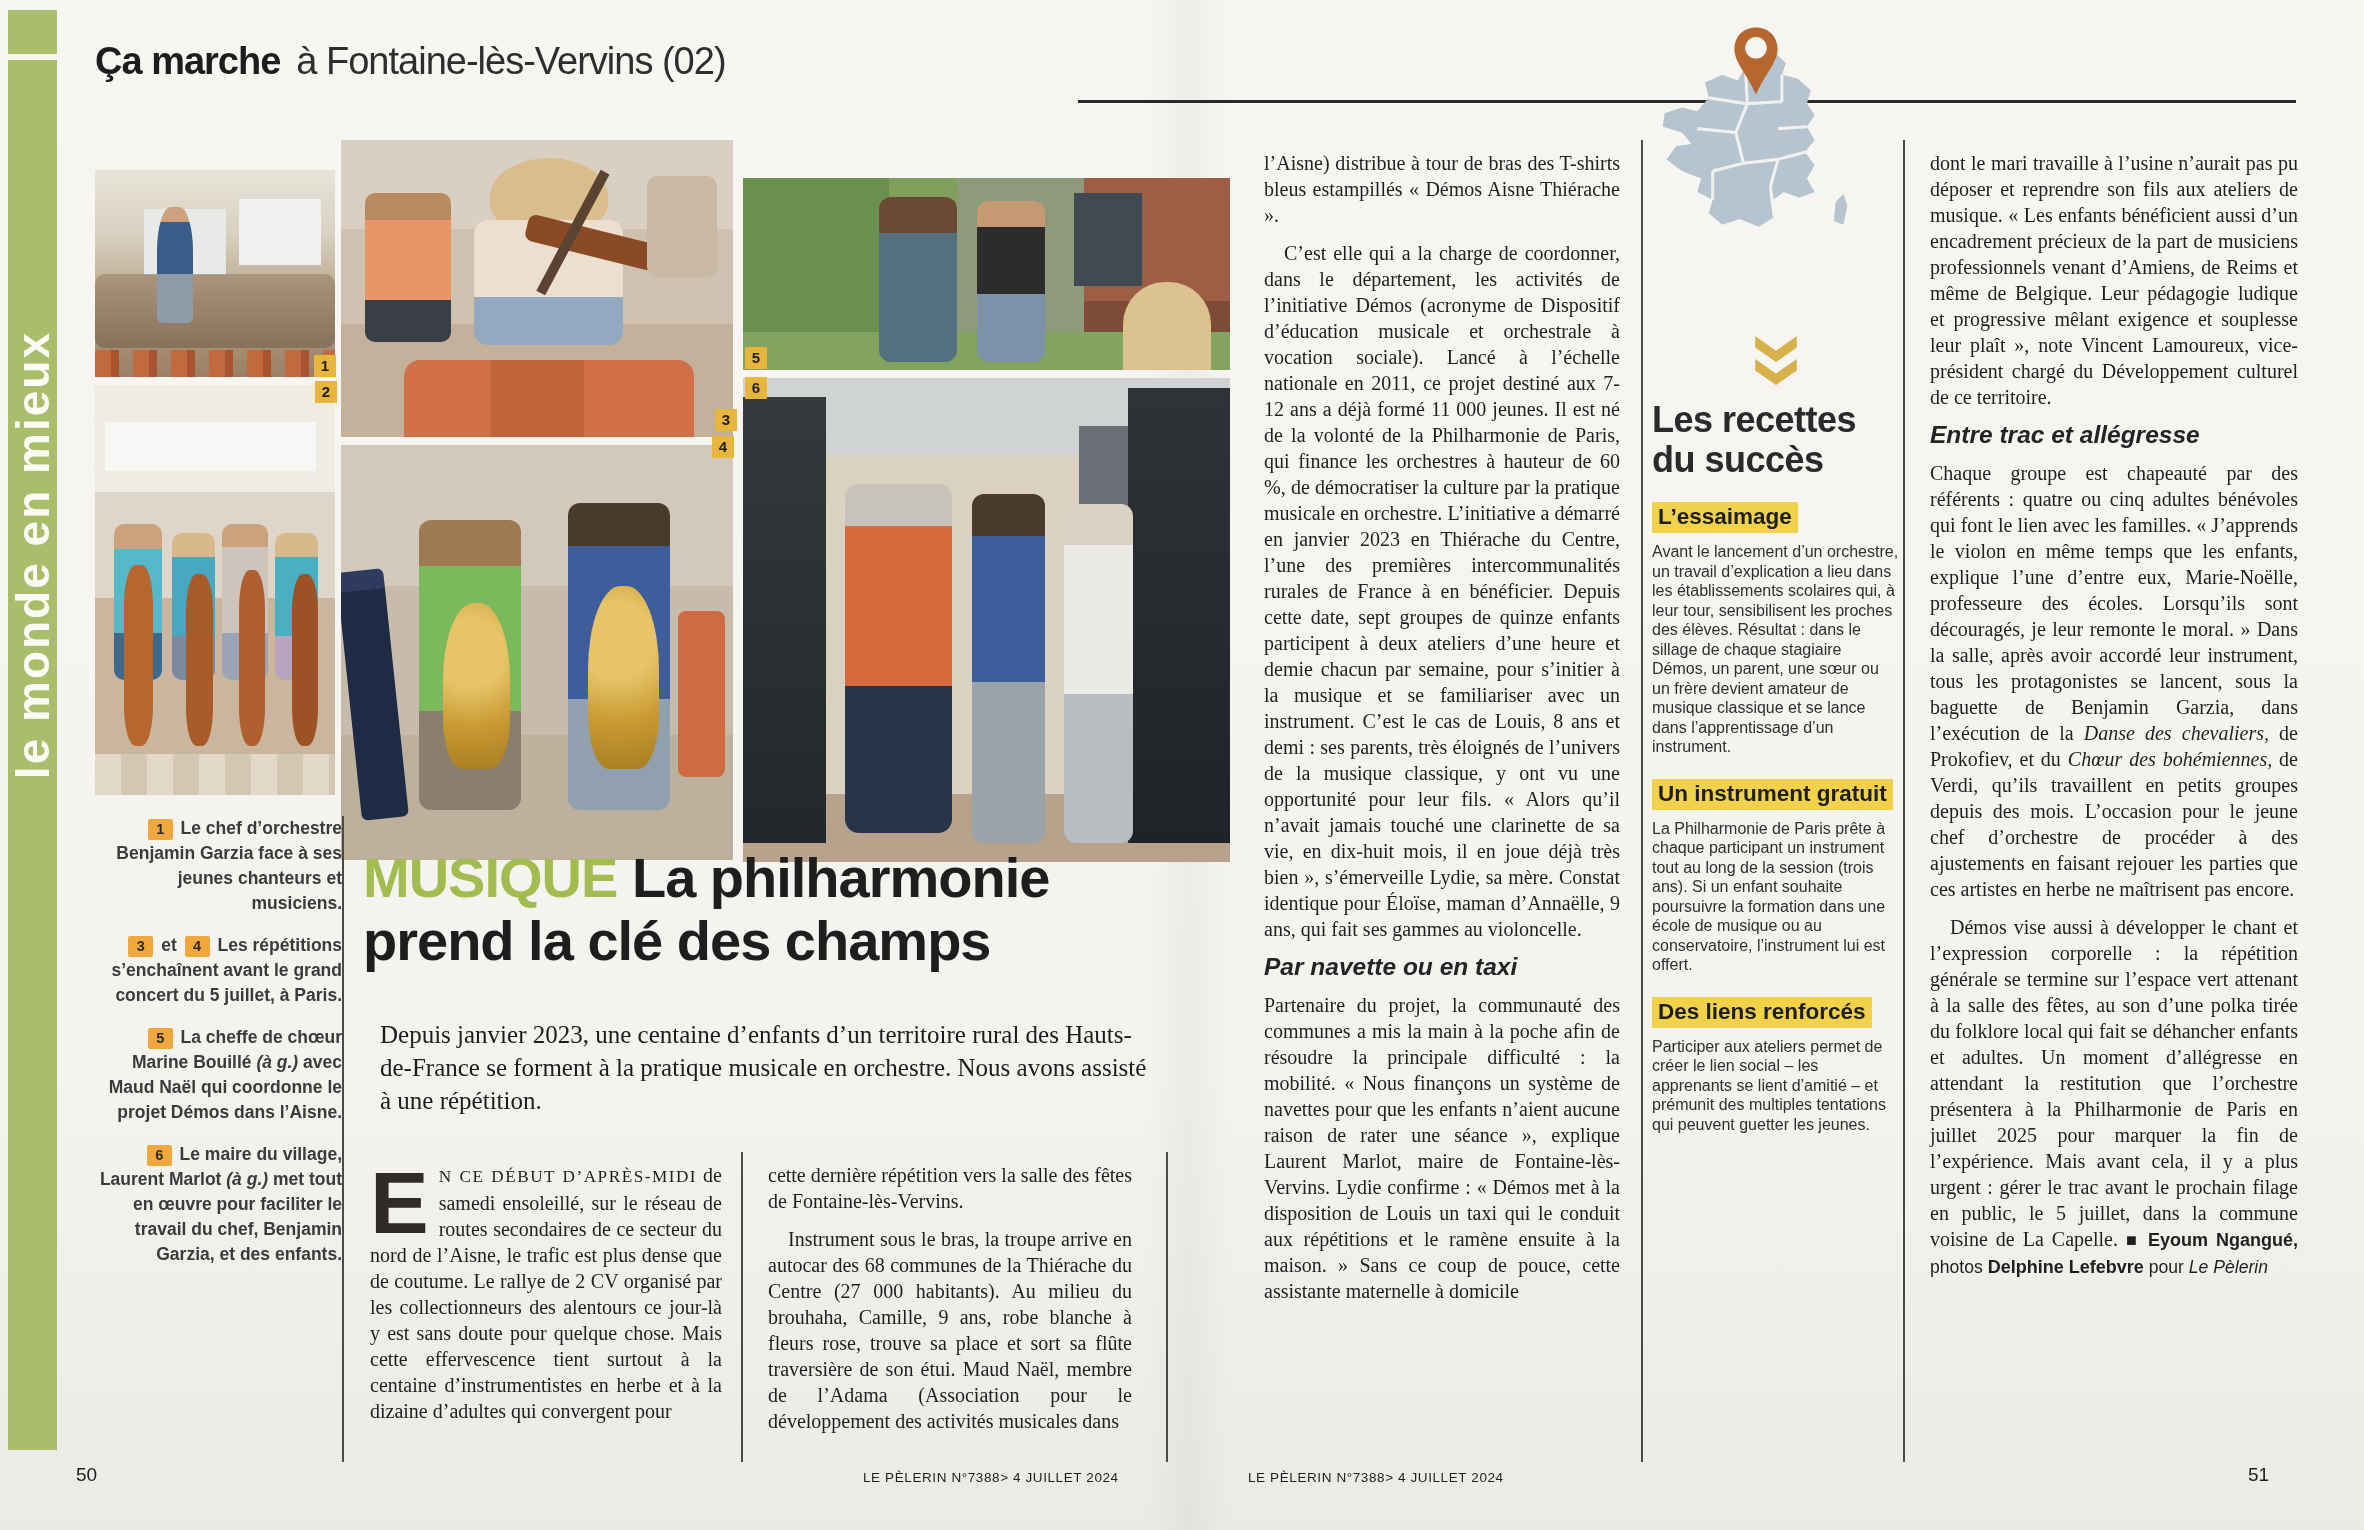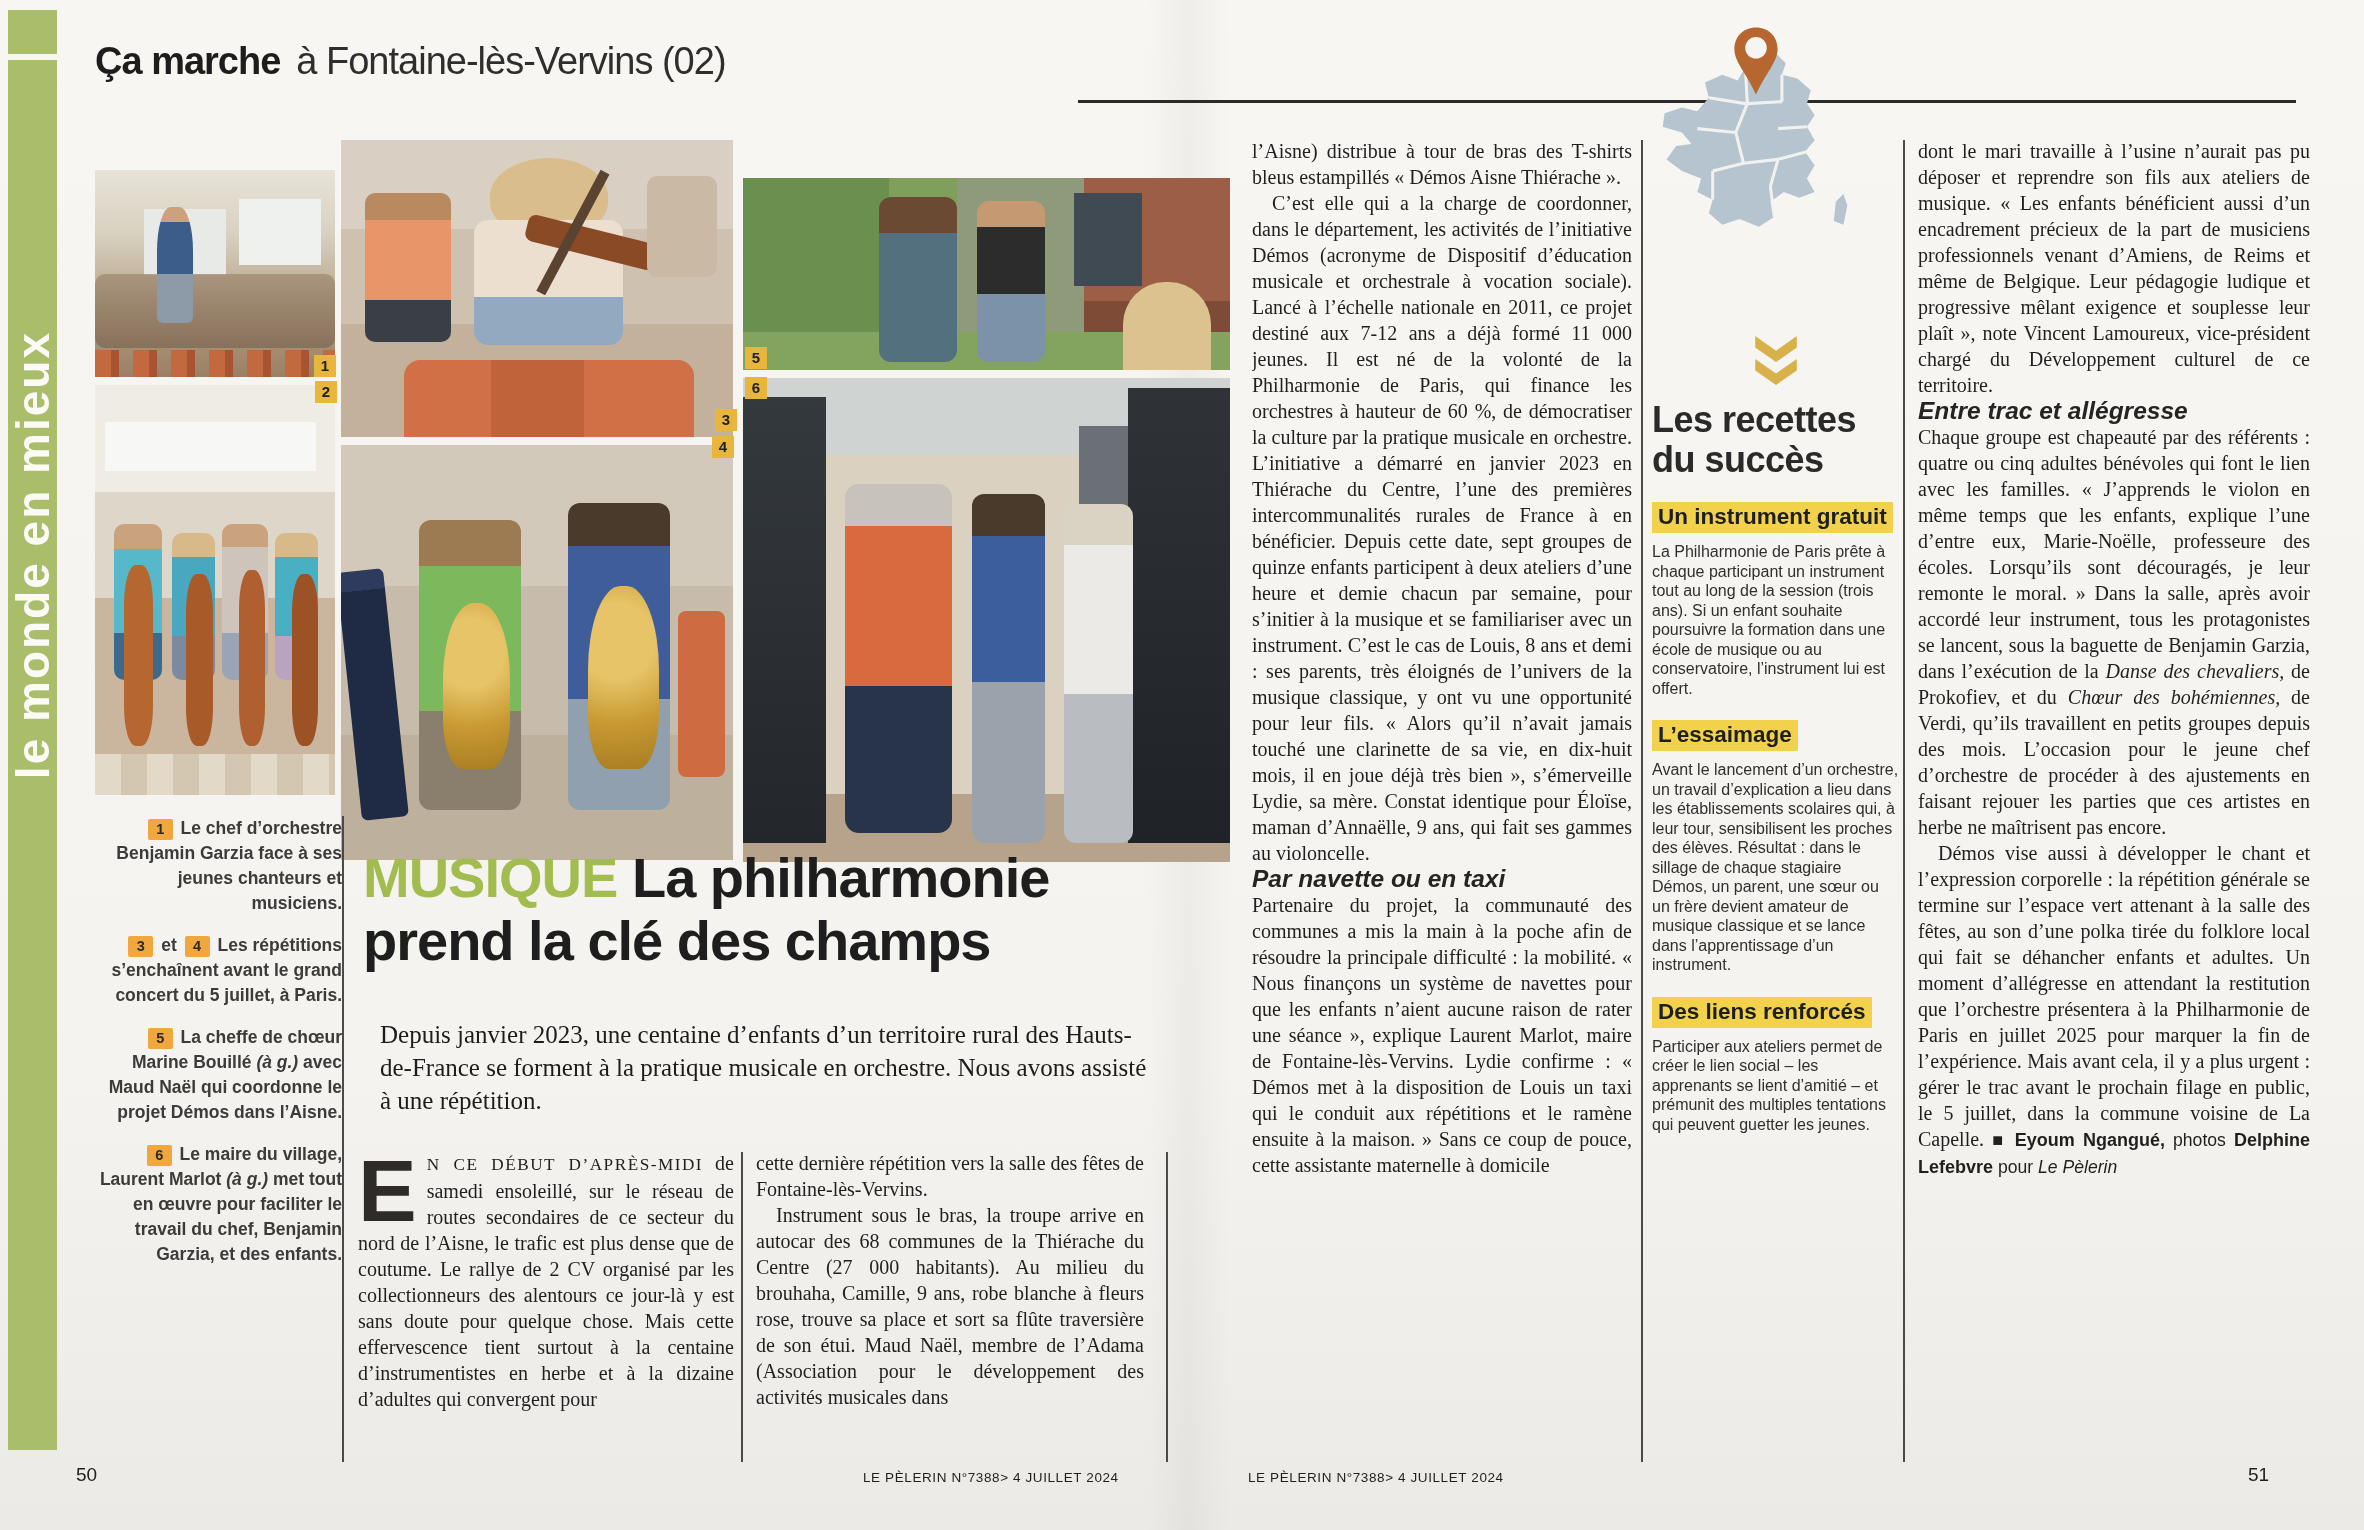--- a/index.html
+++ b/index.html
@@ -38,21 +38,21 @@
   .cap-rule{left:342px;top:816px;width:2px;height:646px;background:#4a4a4a;}
 
   
   .hl{left:363px;top:846px;width:712px;font-size:56px;line-height:63px;font-weight:800;color:#1e1e1e;letter-spacing:-1px;}
   .hl .green{color:#a3bc4f;}
   .standfirst{left:380px;top:1018px;width:778px;font-family:"Liberation Serif",serif;font-size:25px;line-height:33px;color:#1c1c1c;}
 
   
   .bodycol{font-family:"Liberation Serif",serif;font-size:20px;line-height:26px;color:#1f1f1f;
            text-align:justify;overflow:hidden;}
-  .bodycol p{margin:0;}
+  .bodycol p{margin:12px;}
   .bodycol p.ind{text-indent:20px;}
   .dropcap{float:left;font-family:"Liberation Sans",sans-serif;font-weight:900;font-size:88px;line-height:74px;
            color:#2e2b28;padding:4px 10px 0 0;}
   .rsc{font-size:0.86em;letter-spacing:1.5px;}
   .ri{font-style:italic;}
   .rb{font-family:"Liberation Sans",sans-serif;font-weight:700;font-size:0.9em;}
   .rs{font-family:"Liberation Sans",sans-serif;font-size:0.88em;}
   .subhead{font-family:"Liberation Sans",sans-serif;font-weight:700;font-style:italic;font-size:24.5px;
            color:#242424;margin:16px 0 8px 0;text-align:left;text-indent:0;}
   .col-rule{width:2px;background:#4a4a4a;}
@@ -205,26 +205,26 @@
   <div class="abs sbox">
     <svg class="chev" viewBox="0 0 44 50" width="46" height="52">
       <path fill="#d9b14b" d="M2,2 L22,16 L42,2 L42,13 L22,27 L2,13 Z"></path>
       <path fill="#d9b14b" d="M2,24 L22,38 L42,24 L42,35 L22,49 L2,35 Z"></path>
     </svg>
     <div class="sbox-title">
       <span>Les recettes</span><br>
       <span>du succès</span>
     </div>
     <div>
+      <span class="sitem-h">L’essaimage</span>
+      <div class="sitem-t">Avant le lancement d’un orchestre, un travail d’explication a lieu dans les établissements scolaires qui, à leur tour, sensibilisent les proches des élèves. Résultat : dans le sillage de chaque stagiaire Démos, un parent, une sœur ou un frère devient amateur de musique classique et se lance dans l’apprentissage d’un instrument.</div>
+    </div>
+    <div>
       <span class="sitem-h">Un instrument gratuit</span>
       <div class="sitem-t">La Philharmonie de Paris prête à chaque participant un instrument tout au long de la session (trois ans). Si un enfant souhaite poursuivre la formation dans une école de musique ou au conservatoire, l’instrument lui est offert.</div>
-    </div>
-    <div>
-      <span class="sitem-h">L’essaimage</span>
-      <div class="sitem-t">Avant le lancement d’un orchestre, un travail d’explication a lieu dans les établissements scolaires qui, à leur tour, sensibilisent les proches des élèves. Résultat : dans le sillage de chaque stagiaire Démos, un parent, une sœur ou un frère devient amateur de musique classique et se lance dans l’apprentissage d’un instrument.</div>
     </div>
     <div>
       <span class="sitem-h">Des liens renforcés</span>
       <div class="sitem-t">Participer aux ateliers permet de créer le lien social – les apprenants se lient d’amitié – et prémunit des multiples tentations qui peuvent guetter les jeunes.</div>
     </div>
   </div>
   <div class="abs col-rule" style="left:1903px;top:140px;height:1322px;"></div>
 
   <div class="abs bodycol" style="left:1918px;top:138px;width:392px;height:1328px;">
     <p>dont le mari travaille à l’usine n’aurait pas pu déposer et reprendre son fils aux ateliers de musique. « Les enfants bénéficient aussi d’un encadrement précieux de la part de musiciens professionnels venant d’Amiens, de Reims et même de Belgique. Leur pédagogie ludique et progressive mêlant exigence et souplesse leur plaît », note Vincent Lamoureux, vice-président chargé du Développement culturel de ce territoire.</p>

